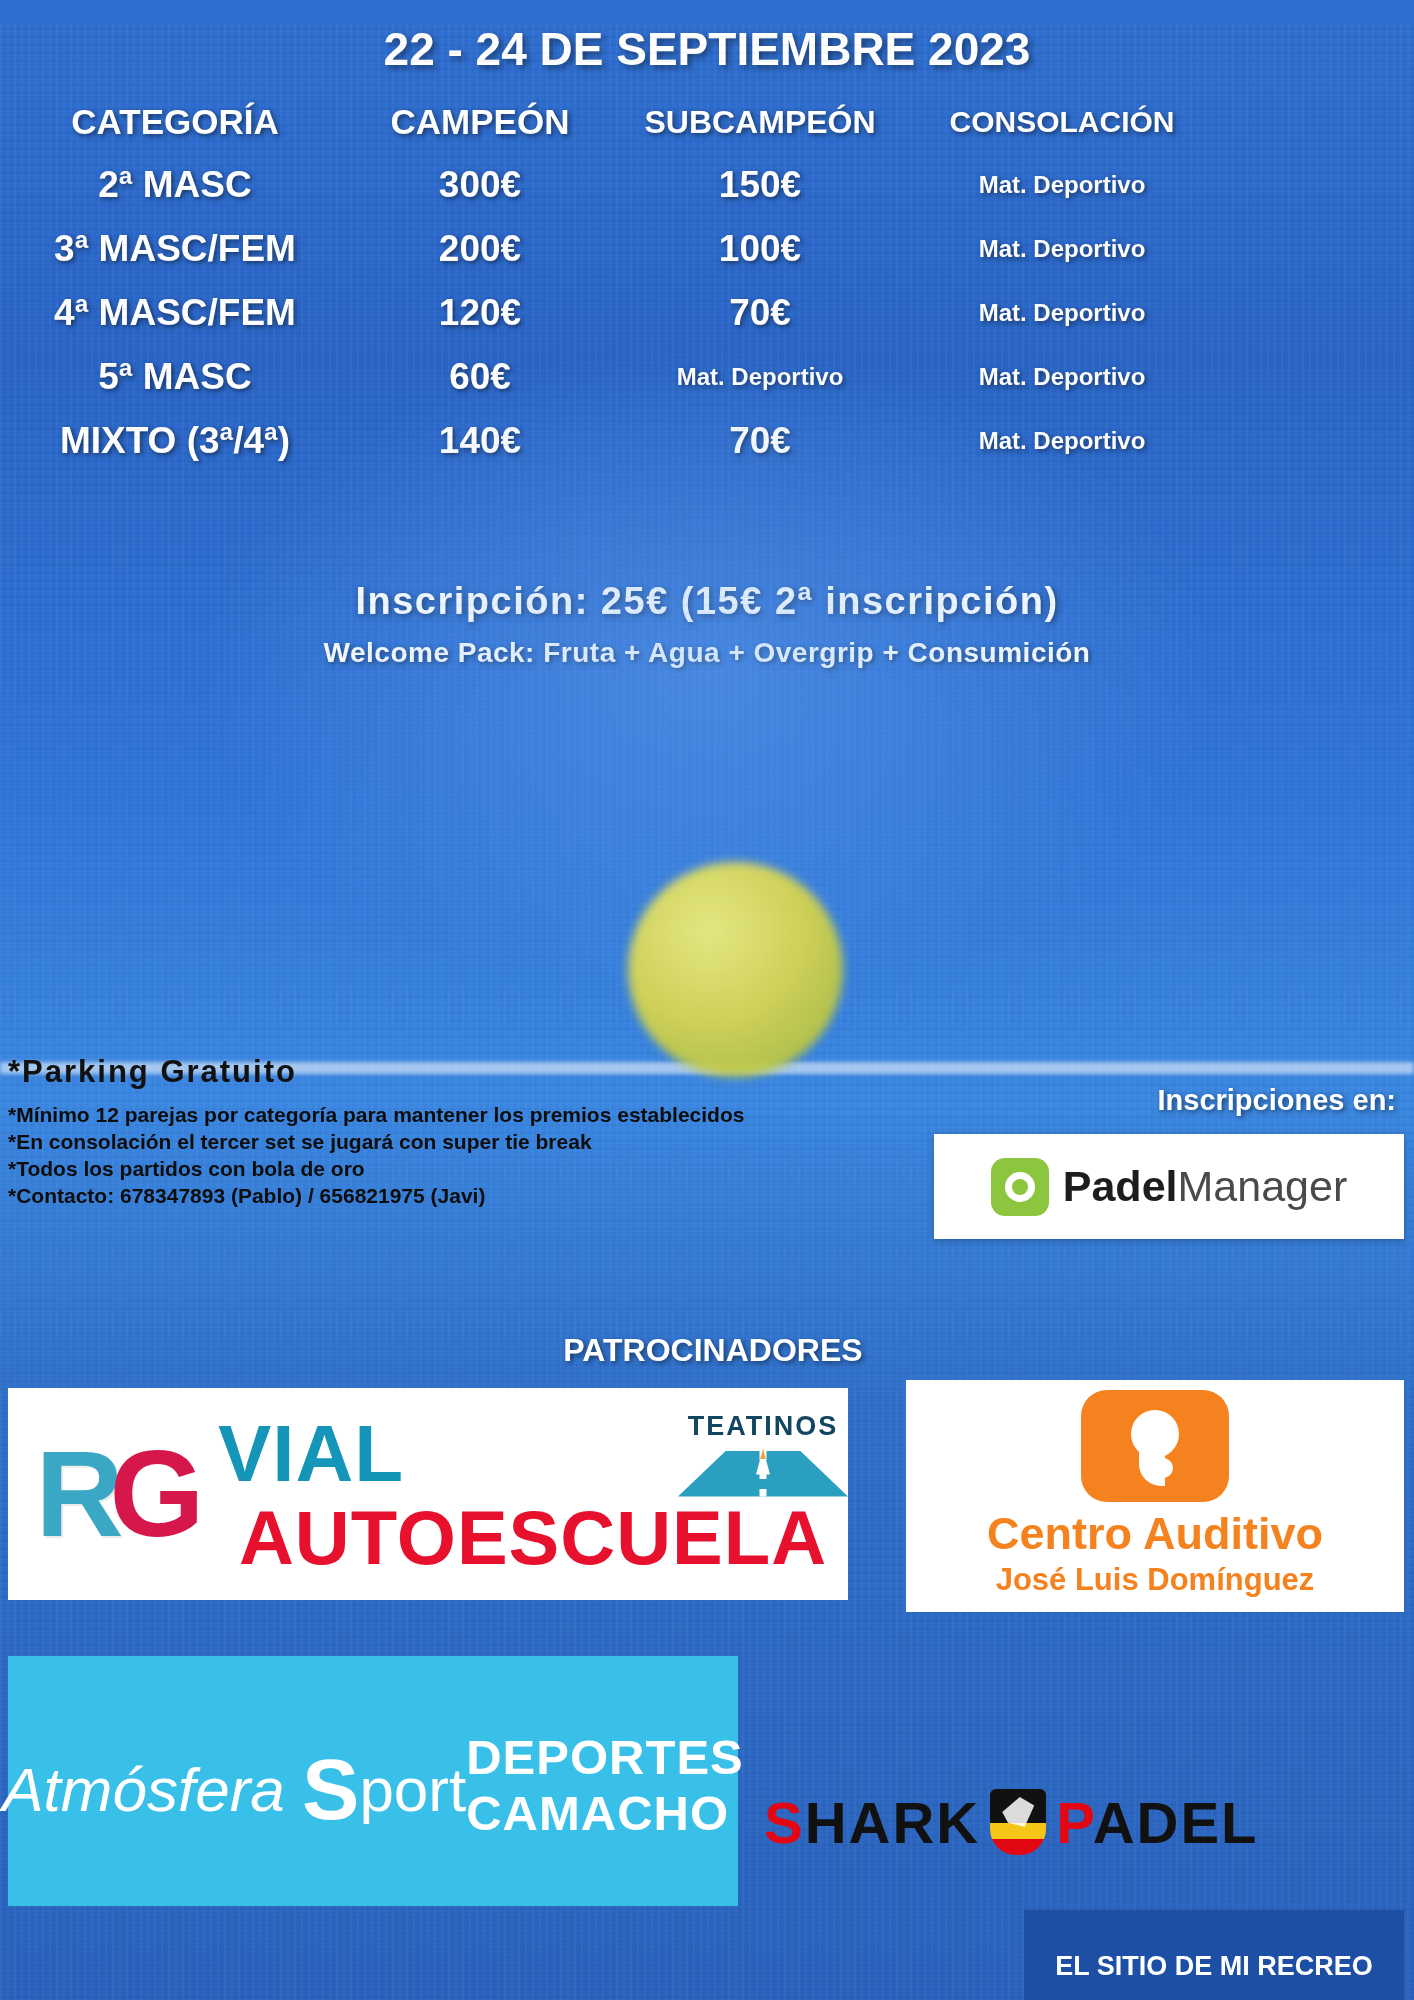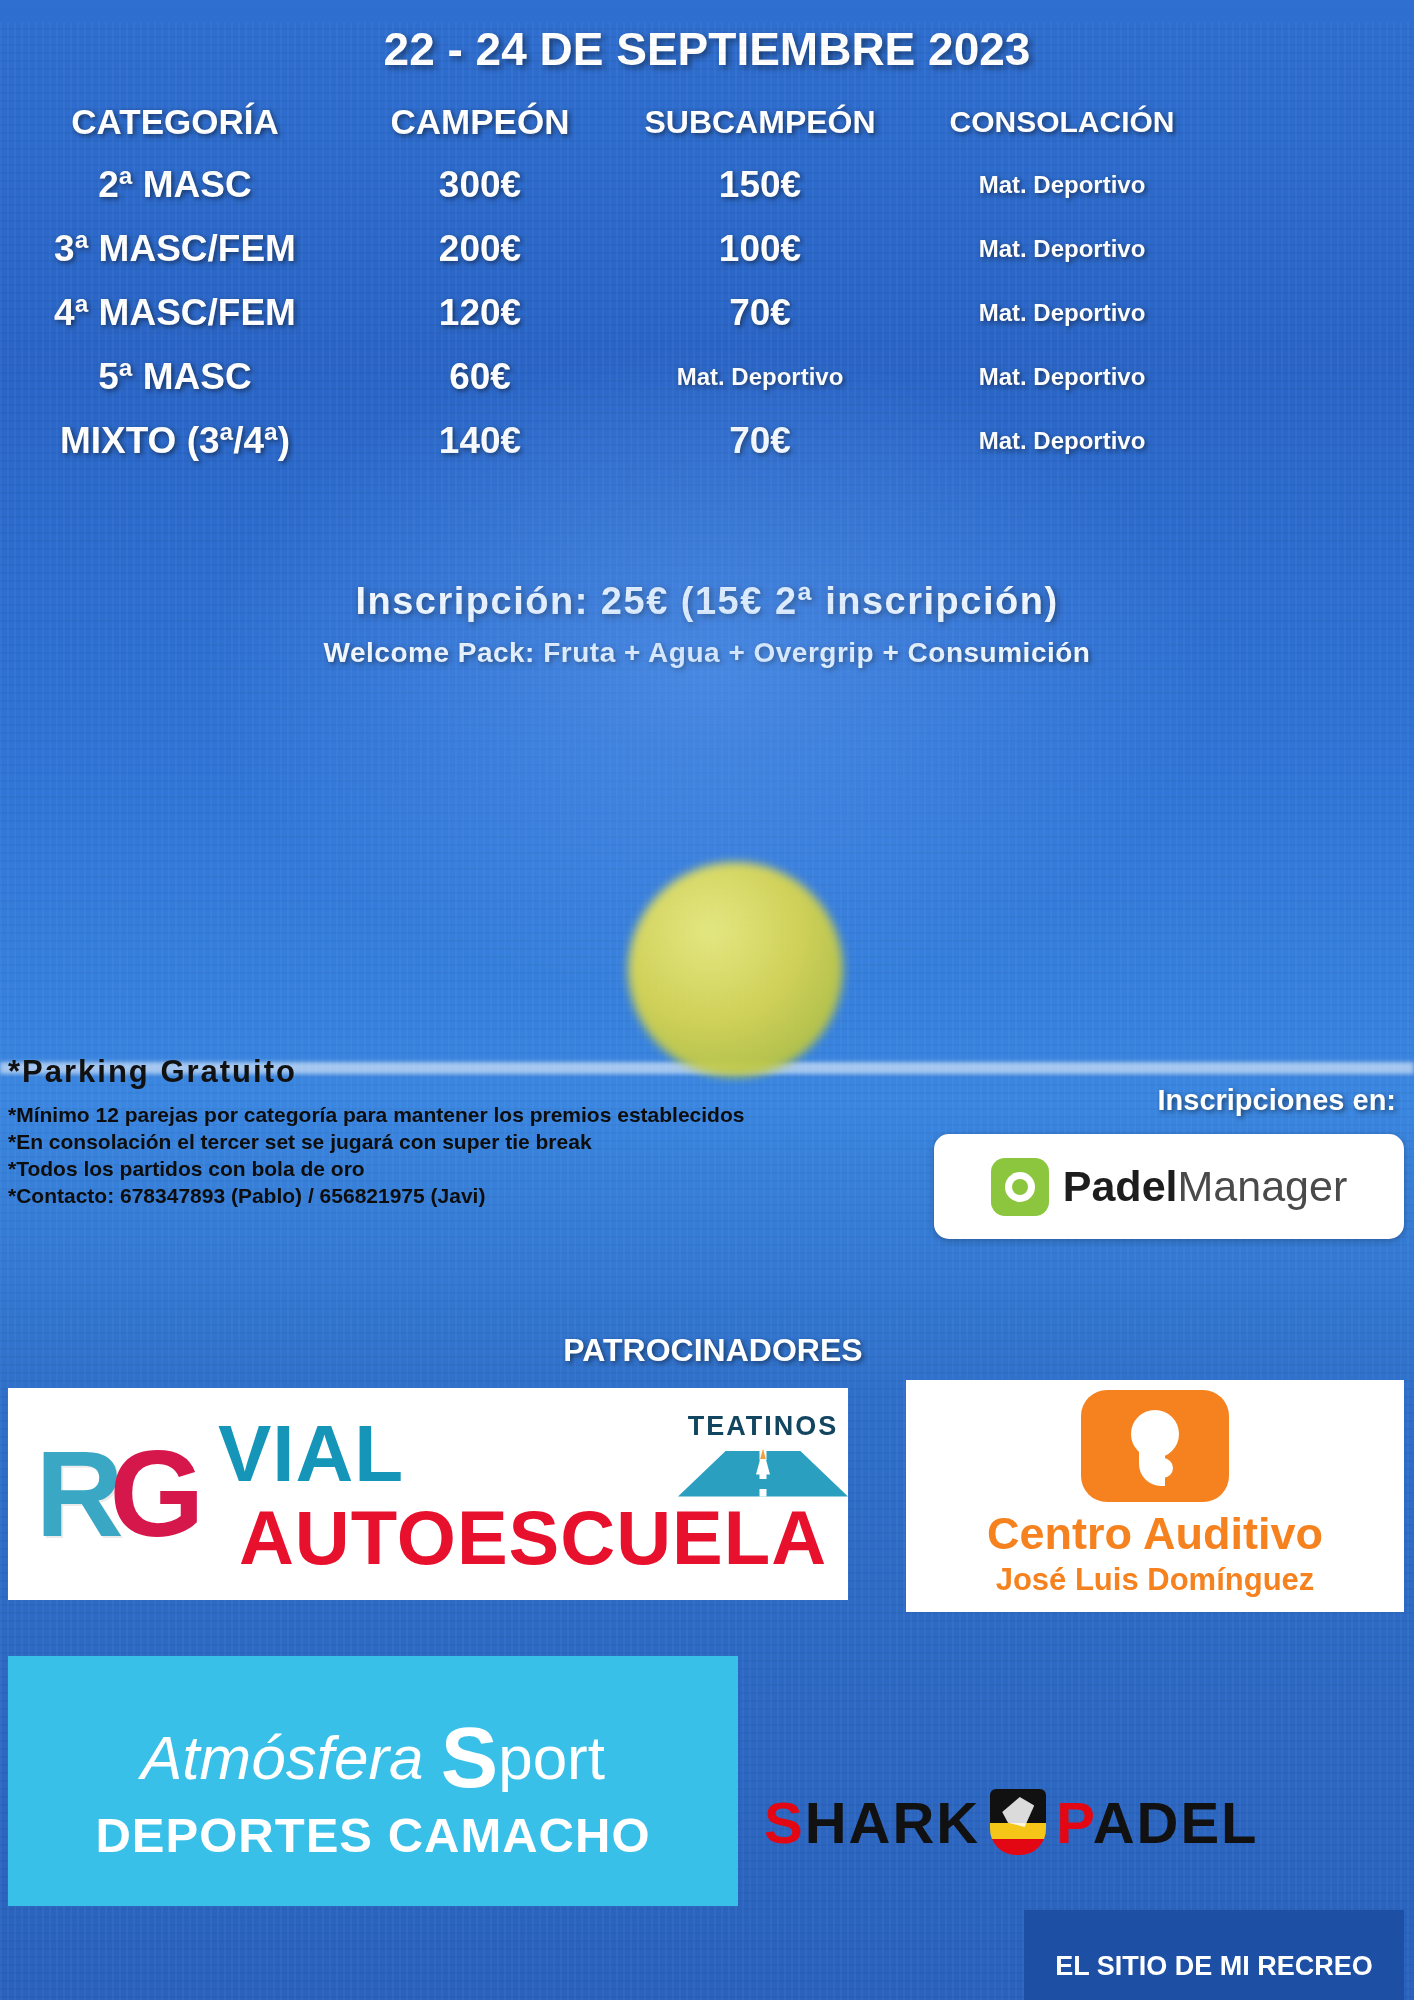--- a/index.html
+++ b/index.html
@@ -123,21 +123,20 @@
     position:absolute; right:18px; top:1062px;
     color:#fff; font-weight:bold; font-size:29px;
     text-shadow:2px 2px 5px rgba(0,0,0,.5);
   }
   .pm-box {
     position:absolute; right:10px; top:1112px;
     width:470px; height:105px;
     background:#fff;
     display:flex; align-items:center; justify-content:center; gap:14px;
     box-shadow:0 2px 7px rgba(0,0,0,.25);
-    border-radius:15px;
   }
   .pm-logo {
     width:58px; height:58px; border-radius:14px;
     background:#8cc63f;
     display:flex; align-items:center; justify-content:center;
   }
   .pm-logo .inner {
     width:30px; height:30px; border-radius:50%;
     background:#fff;
     position:relative;
@@ -212,21 +211,21 @@
   }
   .audi-mark .tail{
     position:absolute; left:58px; top:52px; width:26px; height:44px;
     background:#fff; border-bottom-left-radius:22px;
   }
   .audi-name { font-size:45px; font-weight:bold; color:#f5821f; margin-top:6px; white-space:nowrap; }
   .audi-sub { font-size:31px; font-weight:bold; color:#f5821f; margin-top:2px; white-space:nowrap; }
 
   .sp-atm {
     position:absolute; left:8px; top:1634px; width:730px; height:250px;
-    background:#38c0e8; display:flex; flex-direction:column;
+    background:#38c0e8; display:flex; flex-direction:row;
     align-items:center; justify-content:center;
   }
   .atm-line1 { font-size:62px; color:#fff; white-space:nowrap; }
   .atm-line1 .thin { font-style:italic; font-weight:normal; }
   .atm-line1 .bigo { font-size:86px; font-weight:bold; position:relative; top:8px; }
   .atm-line2 { font-size:49px; font-weight:bold; color:#fff; letter-spacing:1px; margin-top:8px; }
 
   .sp-shark {
     position:absolute; right:10px; top:1740px; width:640px; height:120px;
     display:flex; align-items:center; justify-content:flex-start; gap:10px;

